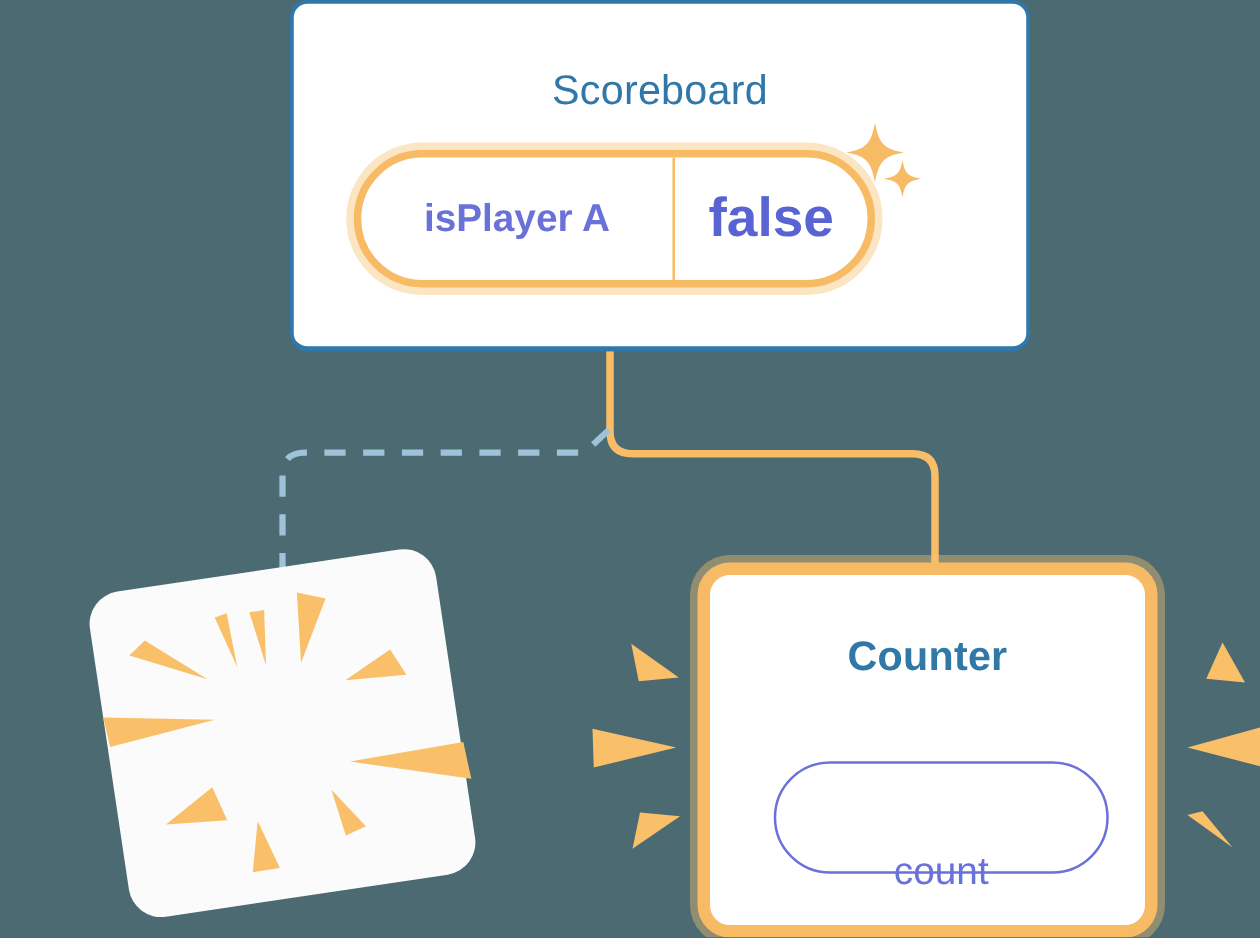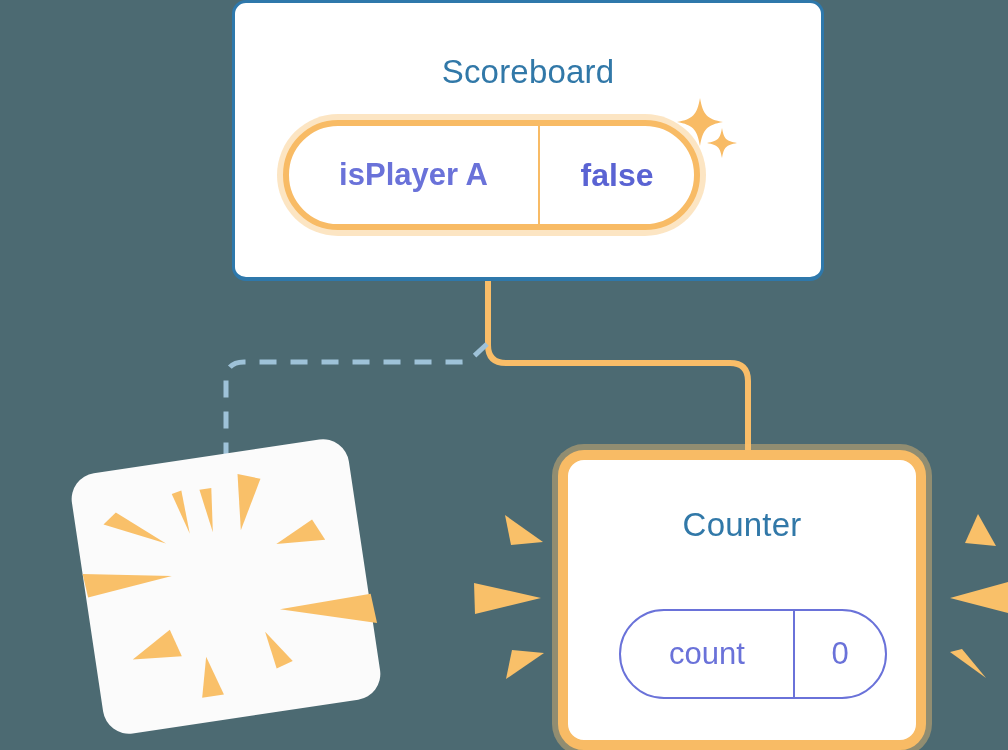--- a/index.html
+++ b/index.html
@@ -73,21 +73,21 @@
   #scoreboard-pill .pill-key {
     flex: 0 0 249px;
     color: #6a72d9;
     font-size: 31px;
     font-weight: 700;
   }
   #scoreboard-pill .pill-val {
     flex: 1 1 auto;
     border-left: 2px solid #f8bb65;
     color: #5a63d3;
-    font-size: 32px;
+    font-size: 44px;
     font-weight: 700;
   }
 
   
   .sparkle {
     position: absolute;
     fill: #f8bb65;
   }
 
   
@@ -135,29 +135,31 @@
     box-sizing: border-box;
     background: #ffffff;
     border: 10px solid #f8bb65;
     border-radius: 26px;
     box-shadow: 0 0 0 6px rgba(249, 194, 113, .40);
     z-index: 4;
   }
   #counter-card .card-title {
     margin-top: 46px;
     font-size: 33px;
+    font-weight: bold;
   }
   #counter-pill {
     left: 51px;
     top: 149px;
     width: 268px;
     height: 90px;
     border-radius: 48px;
     border: 2px solid #6a72d9;
     background: #ffffff;
+    flex-direction: column;
   }
   #counter-pill .pill-key,
   #counter-pill .pill-val {
     display: flex;
     align-items: center;
     justify-content: center;
   }
   #counter-pill .pill-key {
     flex: 0 0 172px;
     color: #6a72d9;

